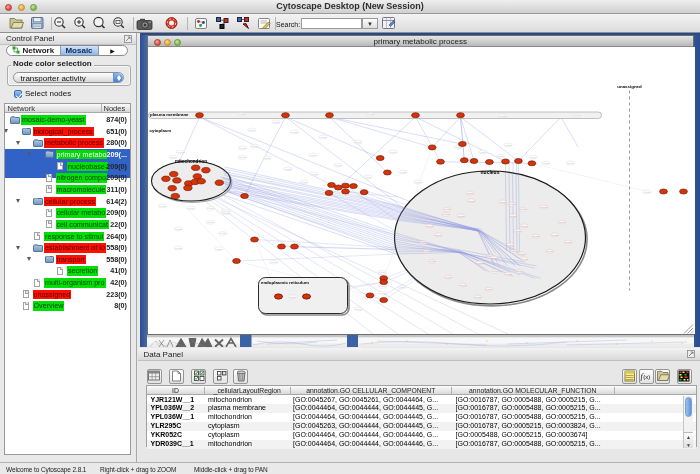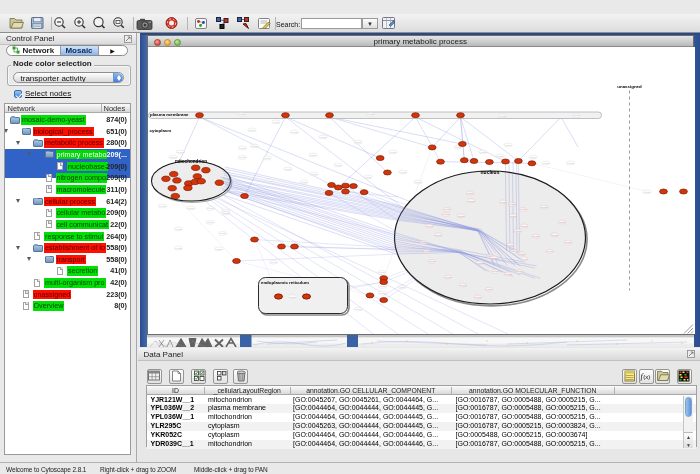--- a/index.html
+++ b/index.html
@@ -26,21 +26,21 @@
 #tab-arrow{flex:1;font-size:6px;color:#111;text-align:center;line-height:10px;}
 #groupbox{position:absolute;left:7px;top:31.5px;width:124px;height:21px;border:1px solid #ababab;border-radius:3px;box-shadow:inset 0 0 0 1px rgba(255,255,255,.6);}
 #grouplbl{position:absolute;left:11px;top:26px;font-size:8px;font-weight:bold;color:#222;background:#e9e9e9;padding:0 2px;}
 #combo{position:absolute;left:12.5px;top:39px;width:111px;height:11px;border:1px solid #8f8f8f;border-radius:5.5px;background:linear-gradient(#ffffff,#d8d8d8);overflow:hidden;}
 #combo span{position:absolute;left:7px;top:1px;font-size:8px;color:#111;}
 #combo .cap{position:absolute;right:-0.5px;top:-0.5px;width:10.5px;height:10.5px;background:linear-gradient(#8cbaf0,#3a76d8);border-radius:0 5.5px 5.5px 0;border-left:1px solid #6e94c4;}
 #combo .cap:before{content:"";position:absolute;left:3px;top:2px;border-left:2.5px solid transparent;border-right:2.5px solid transparent;border-bottom:3px solid #fff;}
 #combo .cap:after{content:"";position:absolute;left:3px;bottom:2px;border-left:2.5px solid transparent;border-right:2.5px solid transparent;border-top:3px solid #fff;}
 #checkbox{position:absolute;left:14px;top:56.5px;width:8px;height:8px;border:1px solid #3a6db4;border-radius:2px;background:linear-gradient(#9cc6f2,#4583dc);}
 #checkbox:before{content:"";position:absolute;left:1.5px;top:1px;width:3px;height:4.5px;border:solid #fff;border-width:0 1.5px 1.5px 0;transform:rotate(40deg);}
-#checklbl{position:absolute;left:25px;top:56px;font-size:8px;color:#111;text-decoration:underline;}
+#checklbl{position:absolute;left:25px;top:56px;font-size:8px;color:#111;}
 #treebox{position:absolute;left:3.5px;top:69.5px;width:127.5px;height:352.5px;border:1px solid #9a9a9a;background:#fff;overflow:hidden;}
 #treehead{position:absolute;left:0;top:0;width:100%;height:9.5px;background:linear-gradient(#fbfbfb,#d6d6d6);border-bottom:1px solid #aaa;font-size:7.5px;color:#333;}
 #treehead .c1{position:absolute;left:3px;top:0.5px;}
 #treehead .c2{position:absolute;left:99px;top:0.5px;}
 #treehead .dv{position:absolute;left:96px;top:0;width:1px;height:100%;background:#b5b5b5;}
 .trow{position:absolute;left:0;width:100%;height:29px;font-size:7.2px;}
 .trow .lbl{position:absolute;top:1px;height:9.5px;line-height:9.5px;padding:0 1px;white-space:nowrap;}
 .trow .val{position:absolute;right:3px;top:1px;width:40px;text-align:right;color:#222;line-height:9.5px;font-weight:bold;}
 .lbl.g{background:#00e006;color:#093b00;}
 .lbl.r{background:#fd1000;color:#570000;}
@@ -84,20 +84,26 @@
 #dtab2{width:94px;border-right:1px solid #8f8f8f;}
 #dtab3{flex:1;}
 
 #statusbar{left:0;top:462px;width:700px;height:12px;background:#e9e9e9;border-top:1px solid #b2b2b2;font-size:6.5px;color:#222;letter-spacing:-0.1px;}
 #statusbar span{position:absolute;top:2.5px;}
 .flticon{position:absolute;width:8px;height:8px;}
 </style></head>
 <body>
 <div id="app">
 
+  <div id="titlebar" class="abs">
+    <div class="tl" style="left:5px;background:radial-gradient(circle at 35% 30%,#f6a79e,#e0493d 70%);border:0.5px solid #b03a30;"></div>
+    <div class="tl" style="left:17.5px;background:radial-gradient(circle at 35% 30%,#fbd88e,#eda93b 70%);border:0.5px solid #c08a2e;"></div>
+    <div class="tl" style="left:30px;background:radial-gradient(circle at 35% 30%,#c4e8a6,#77bb45 70%);border:0.5px solid #5f9a37;"></div>
+    <div id="title-text">Cytoscape Desktop (New Session)</div>
+  </div>
 
   <div id="toolbar" class="abs">
     <div class="tsep" style="left:51px"></div>
     <div class="tsep" style="left:133px"></div>
     <div class="tsep" style="left:187px"></div>
     <div class="tsep" style="left:275px"></div>
     <svg width="700" height="19" style="position:absolute;left:0;top:0">
 
       <g transform="translate(9,3)">
         <path d="M1 4 L1 11 L13 11 L13 3 L7 3 L5.5 1.5 L1 1.5 Z" fill="#cfc592" stroke="#6f6f4f" stroke-width="0.8"></path>

